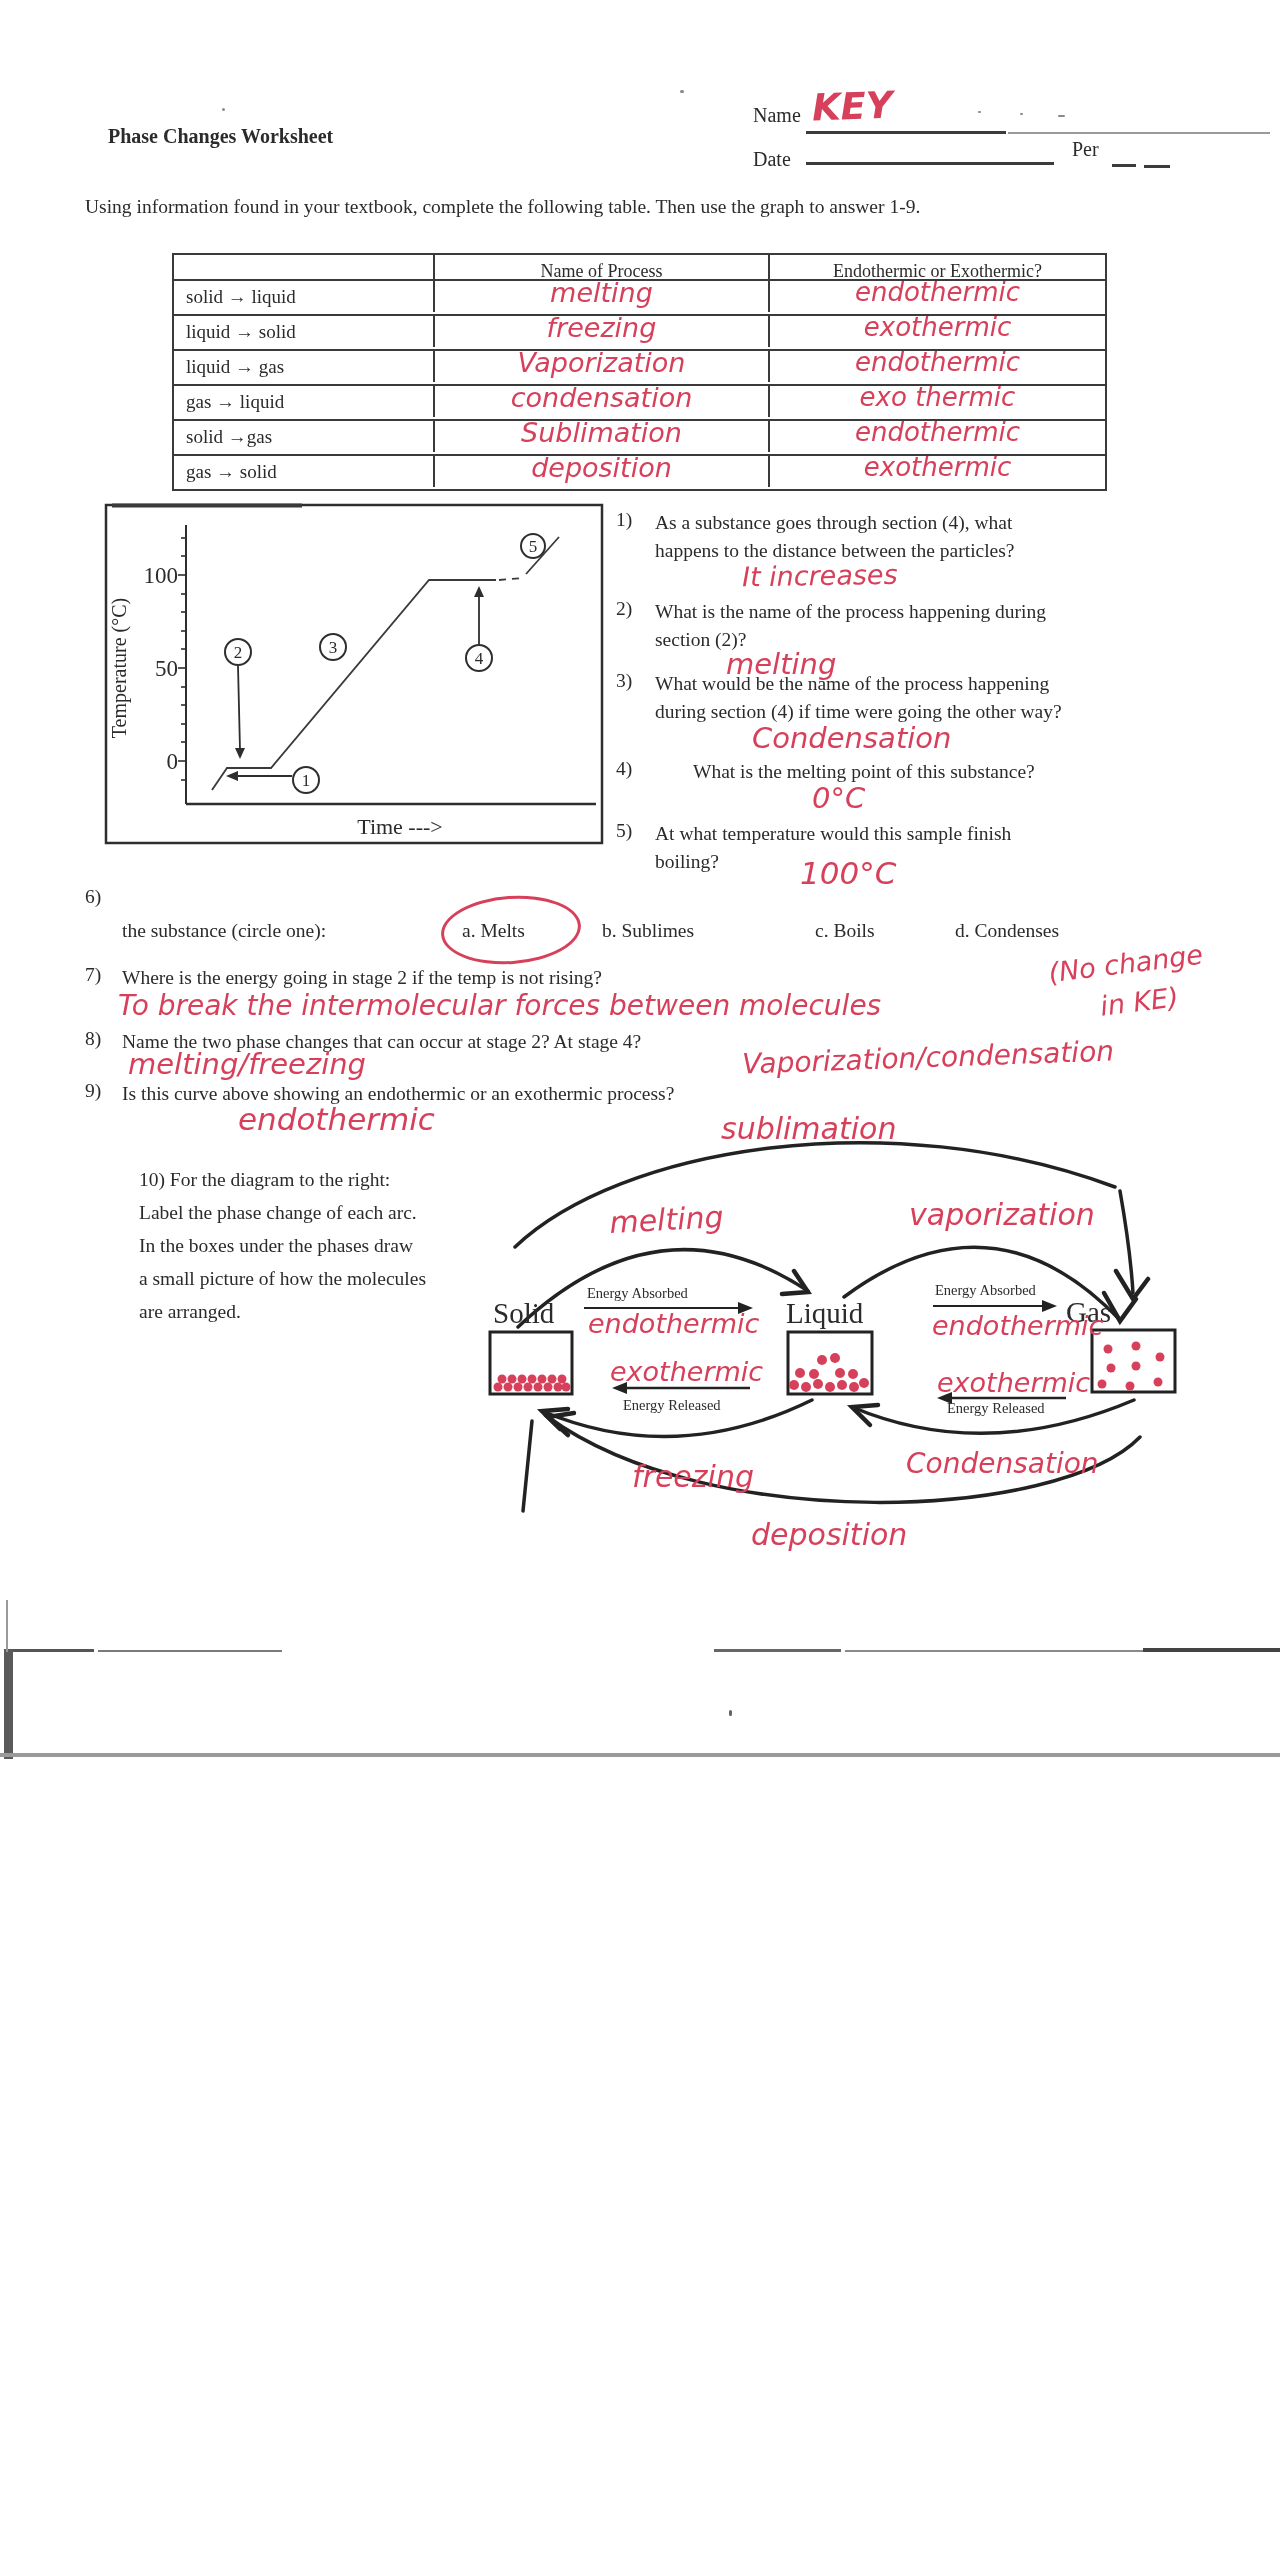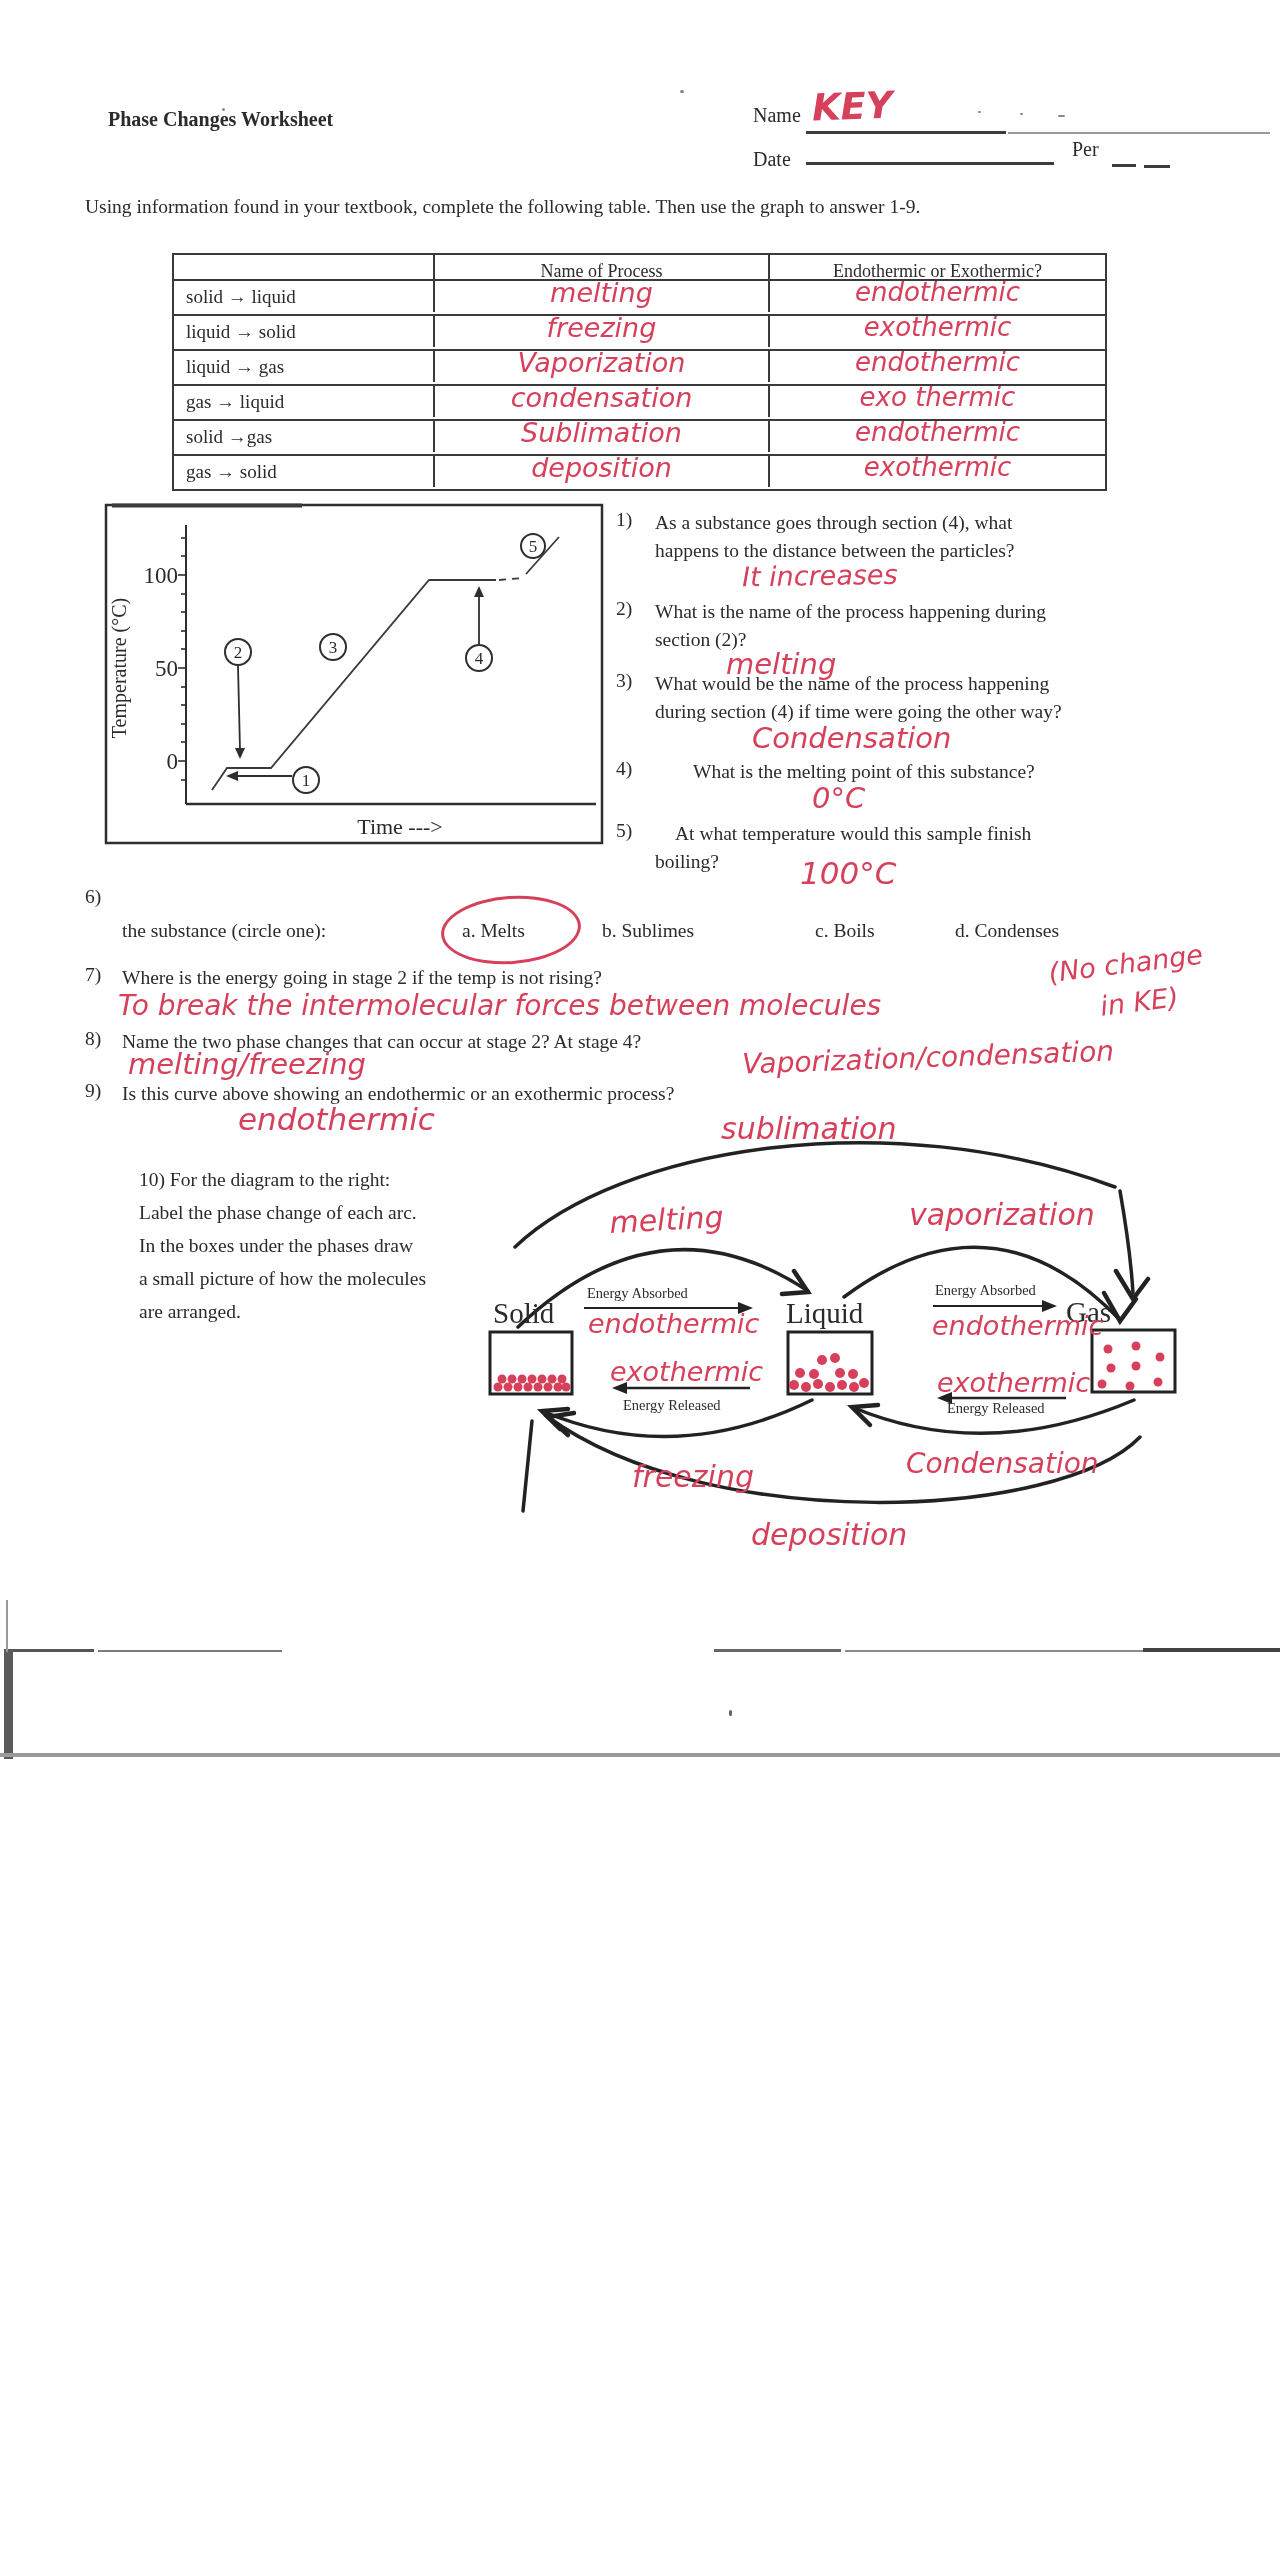--- a/index.html
+++ b/index.html
@@ -26,21 +26,21 @@
   .speck { position:absolute; background:#8a8a8a; border-radius:2px; }
   .hline { position:absolute; background:#3c3c3c; }
   svg text { font-family:"Liberation Serif", serif; fill:#2b2b2b; }
   svg text.hw { font-family:"DejaVu Sans", sans-serif; font-style:italic; fill:var(--red); }
 </style>
 </head>
 <body>
 
 <div class="page">
 
-  <div class="abs serif" style="left:108px;top:108px;font-size:20px;font-weight:bold;">Phase Changes Worksheet</div>
+  <div class="abs serif" style="left:108px;top:125px;font-size:20px;font-weight:bold;">Phase Changes Worksheet</div>
 
   <div class="abs serif" style="left:753px;top:104px;font-size:20px;">Name</div>
   <div class="abs hw" style="left:812px;top:88px;font-size:37px;font-weight:bold;transform:rotate(-2deg);">KEY</div>
   <div class="hline" style="left:806px;top:131px;width:200px;height:3px;"></div>
   <div class="hline" style="left:1008px;top:132px;width:262px;height:2px;background:#9a9a9a;"></div>
 
   <div class="abs serif" style="left:753px;top:148px;font-size:20px;">Date</div>
   <div class="hline" style="left:806px;top:162px;width:248px;height:3px;"></div>
   <div class="abs serif" style="left:1072px;top:138px;font-size:20px;">Per</div>
   <div class="hline" style="left:1112px;top:164px;width:24px;height:3px;"></div>
@@ -160,21 +160,21 @@
   <div class="abs qnum" style="left:616px;top:670px;">3)</div>
   <div class="abs qtext nowrap" style="left:655px;top:670px;">What would be the name of the process happening</div>
   <div class="abs qtext nowrap" style="left:655px;top:698px;">during section (4) if time were going the other way?</div>
   <div class="abs hw" style="left:752px;top:724px;font-size:29px;">Condensation</div>
 
   <div class="abs qnum" style="left:616px;top:758px;">4)</div>
   <div class="abs qtext nowrap" style="left:693px;top:758px;">What is the melting point of this substance?</div>
   <div class="abs hw" style="left:812px;top:784px;font-size:29px;">0°C</div>
 
   <div class="abs qnum" style="left:616px;top:820px;">5)</div>
-  <div class="abs qtext nowrap" style="left:655px;top:820px;margin-left:20px;">At what temperature would this sample finish</div>
+  <div class="abs qtext nowrap" style="left:655px;top:820px;">At what temperature would this sample finish</div>
   <div class="abs qtext nowrap" style="left:655px;top:848px;">boiling?</div>
   <div class="abs hw" style="left:800px;top:858px;font-size:31px;">100°C</div>
 
   <div class="abs qnum" style="left:85px;top:886px;">6)</div>
   <div class="abs qtext nowrap" style="left:122px;top:917px;">the substance (circle one):</div>
   <div class="abs qtext nowrap" style="left:462px;top:917px;">a. Melts</div>
   <div class="abs qtext nowrap" style="left:602px;top:917px;">b. Sublimes</div>
   <div class="abs qtext nowrap" style="left:815px;top:917px;">c. Boils</div>
   <div class="abs qtext nowrap" style="left:955px;top:917px;">d. Condenses</div>
   <div class="abs" style="left:441px;top:896px;width:134px;height:62px;border:3px solid var(--red);border-radius:50%;transform:rotate(-4deg);"></div>

